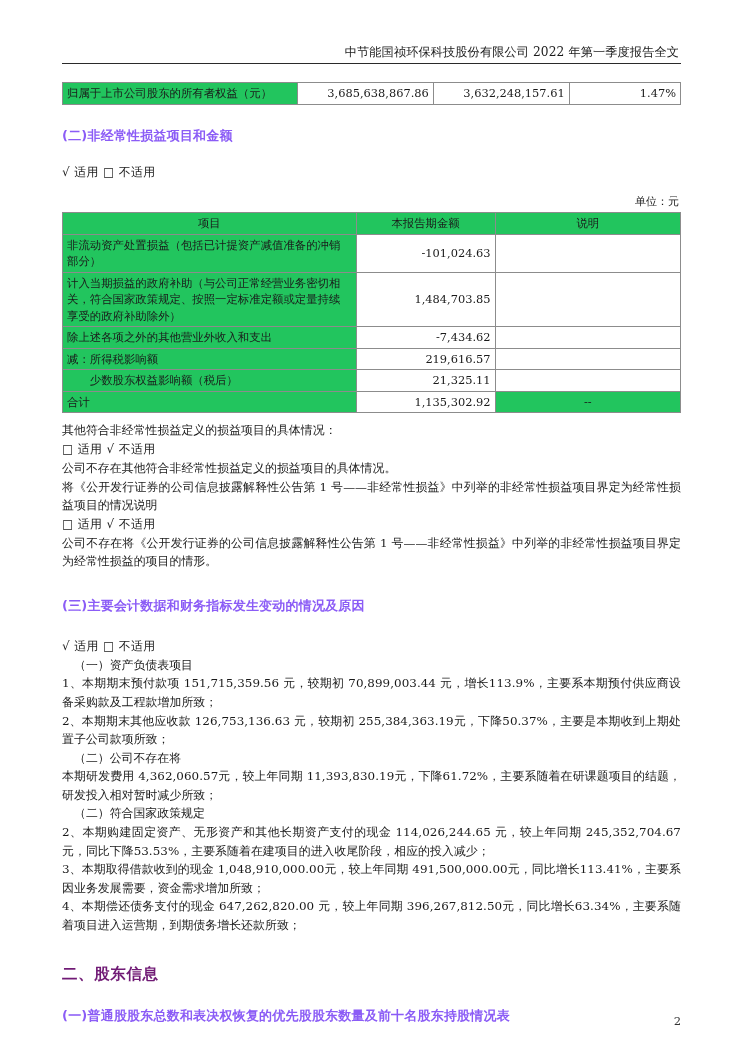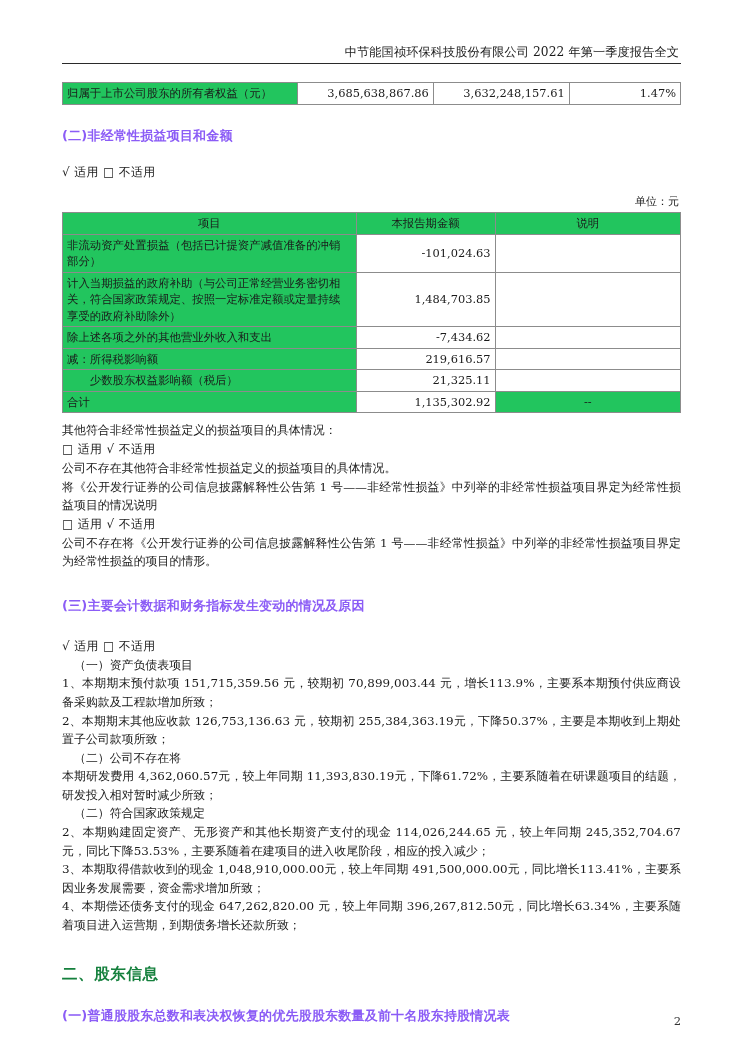--- a/index.html
+++ b/index.html
@@ -76,21 +76,21 @@
     margin: 0;
     letter-spacing: 0.2px;
     color: #8b5cf6;
   }
   h2.sec-head-big {
     font-family: "DejaVu Sans", "Liberation Sans", sans-serif;
     font-size: 15.5px;
     font-weight: bold;
     margin: 0;
     letter-spacing: 0.6px;
-    color: #15803d;
+    color: #701a75;
   }
   p.body-line {
     margin: 0;
     font-size: 11.9px;
     line-height: 1.56;
     text-align: justify;
     text-justify: inter-ideograph;
     letter-spacing: 0.05px;
   }
   p.applic {

